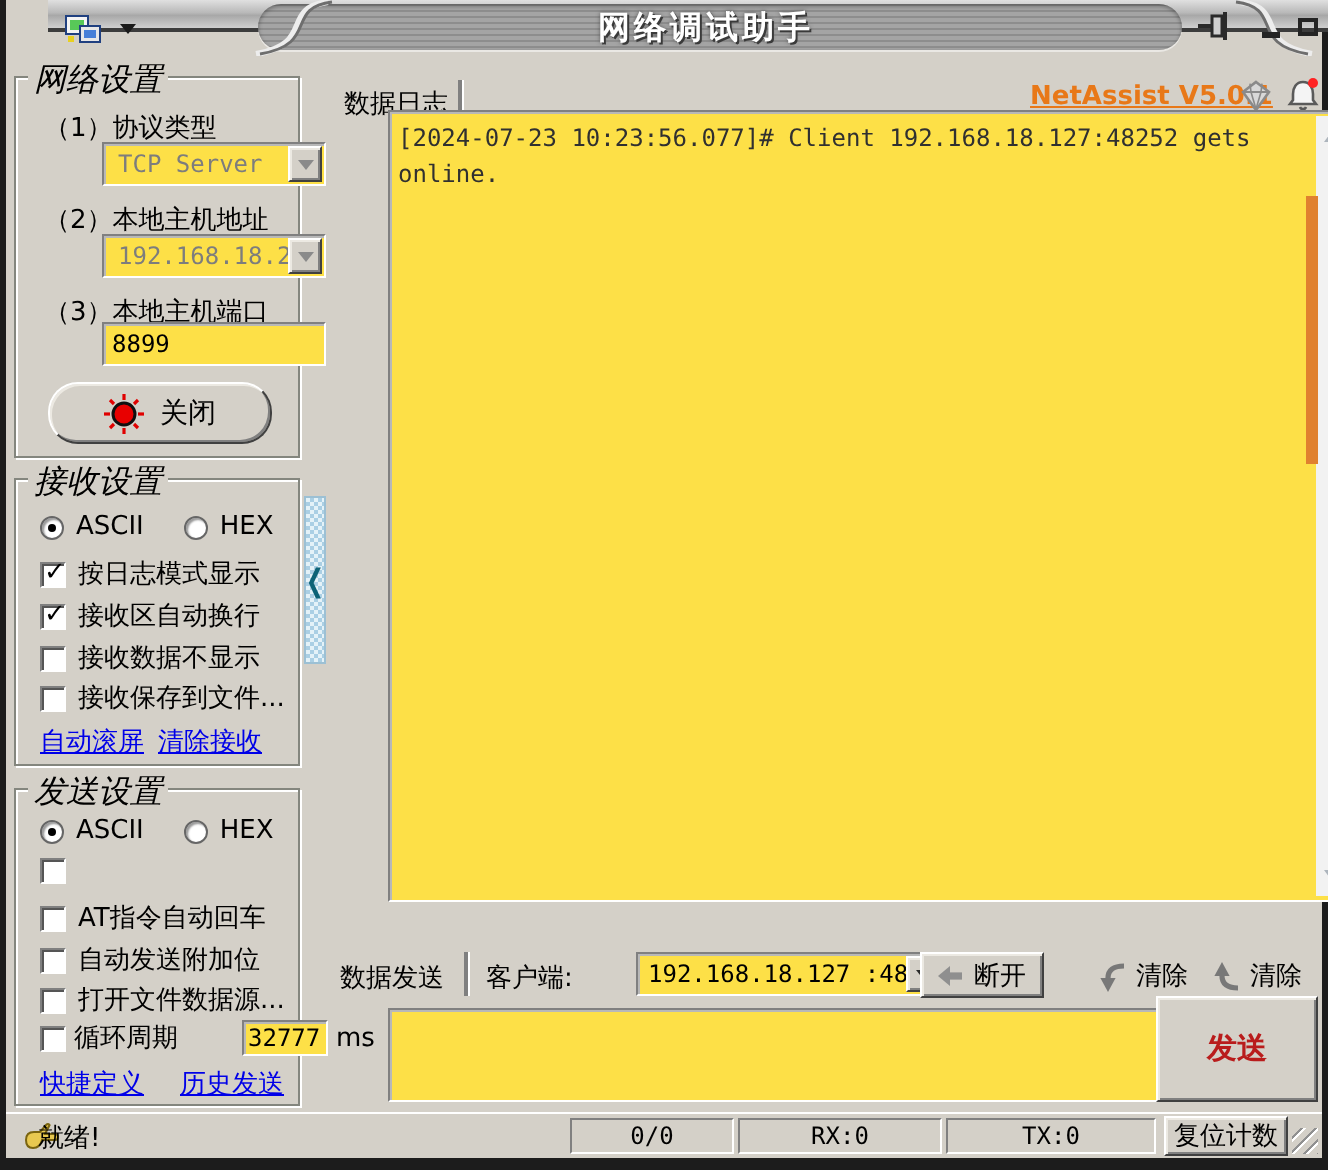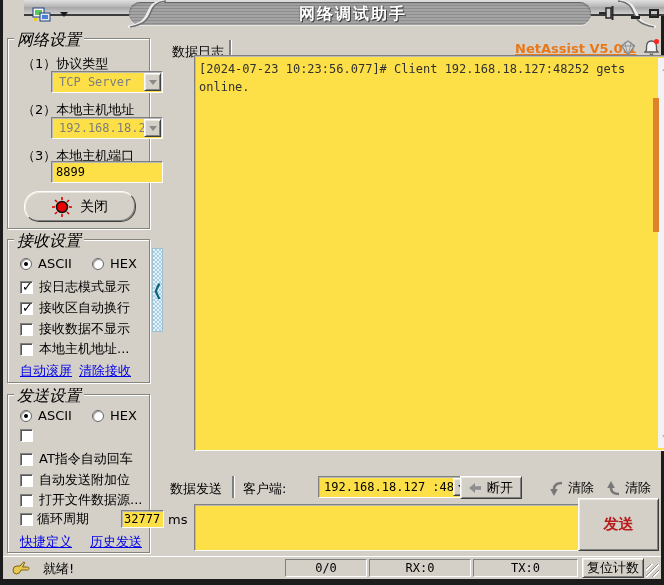--- a/index.html
+++ b/index.html
@@ -80,21 +80,21 @@
   .mini-btn { display:flex; align-items:center; justify-content:center; gap:5px; font-size:13px; }
   .clear-group { position:absolute; display:flex; align-items:center; gap:4px; font-size:13px; cursor:pointer; }
   .send-btn { position:absolute; left:575px; top:498px; width:81px; height:53px; display:flex; align-items:center; justify-content:center;
     font-size:15px; font-weight:bold; color:#b91c1c; }
   .send-input { position:absolute; left:163px; top:504px; width:406px; height:47px; resize:none; outline:none;
     font-family:"DejaVu Sans Mono",monospace; font-size:12px; padding:3px 5px; }
 
   
   .statusbar { position:absolute; left:0; top:556px; width:658px; height:23px; background:#d4d0c8; border-top:1px solid #fff; }
   .status-panel { position:absolute; top:2px; height:18px; display:flex; align-items:center; justify-content:center; font-size:12px; font-family:"DejaVu Sans Mono",monospace; }
-  .ready-text { position:absolute; left:40px; top:3px; font-size:13px; }
+  .ready-text { position:absolute; left:16px; top:3px; font-size:13px; }
   .hand-icon { position:absolute; left:8px; top:4px; }
   .reset-btn { position:absolute; left:579px; top:1px; width:62px; height:20px; display:flex; align-items:center; justify-content:center; font-size:13px; cursor:pointer; }
   .grip { position:absolute; right:2px; bottom:2px; width:13px; height:13px;
     background:repeating-linear-gradient(135deg, transparent 0 3px, #909090 3px 4px, #fff 4px 5px); }
 </style>
 </head>
 <body>
 
 <div id="window">
 <div id="client">
@@ -185,21 +185,21 @@
     <div class="row" style="top:59px">
       <span class="checkbox checked"></span>
       <span>接收区自动换行</span>
     </div>
     <div class="row" style="top:80px">
       <span class="checkbox"></span>
       <span>接收数据不显示</span>
     </div>
     <div class="row" style="top:100px">
       <span class="checkbox"></span>
-      <span>本地主机地址...</span>
+      <span>接收保存到文件...</span>
     </div>
     <div class="row" style="top:122px; gap:7px;">
       <span class="link">自动滚屏</span>
       <span class="link">清除接收</span>
     </div>
   </div>
 
   <div class="groupbox" style="top:394px; height:159px;">
     <div class="legend">发送设置</div>
     <div class="row" style="top:13px">

